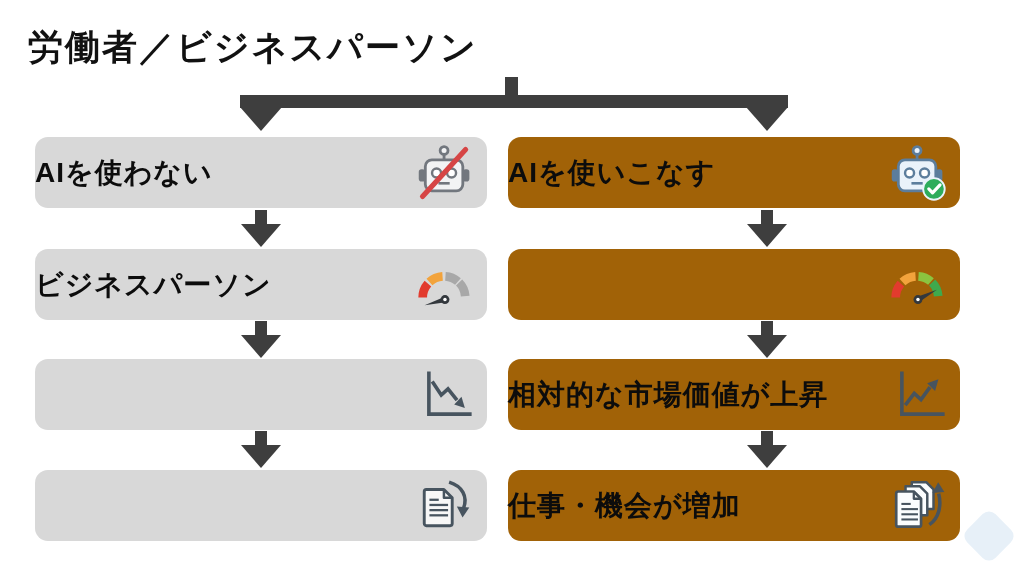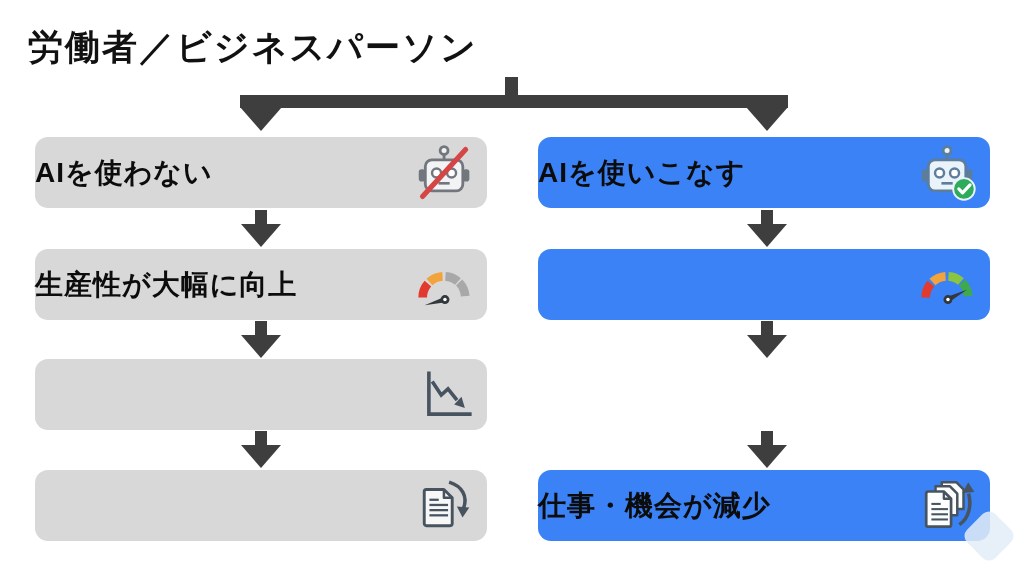--- a/index.html
+++ b/index.html
@@ -17,21 +17,21 @@
   .bhead{position:absolute;top:107px;width:0;height:0;
     border-left:21px solid transparent;border-right:21px solid transparent;border-top:24px solid #3e3e3e;}
   .bhead.l{left:240px}
   .bhead.r{left:746px}
   
   .box{
     position:absolute;width:452px;height:71px;border-radius:13px;
     display:flex;align-items:center;justify-content:flex-start;padding-right:26px;box-sizing:border-box;
   }
   .box.gray{background:#d8d8d8;left:35px;}
-  .box.blue{background:#3b82f6;left:538px;}
+  .box.blue{background:#a16207;left:508px;}
   .r1{top:137px}.r2{top:249px}.r3{top:359px}.r4{top:470px}
   .box-label{font-size:28px;font-weight:800;color:#0c0c0c;letter-spacing:1px;white-space:nowrap;}
   .box-icon{position:absolute;right:12px;top:50%;transform:translateY(-50%);line-height:0;}
   
   .flow-arrow{position:absolute;width:44px;height:38px;line-height:0;}
   .fa-lc{left:239px}.fa-rc{left:745px}
   .fa-t1{top:210px}.fa-t2{top:321px}.fa-t3{top:431px}
   .flow-arrow svg rect,.flow-arrow svg polygon{fill:#3e3e3e;}
   
   .watermark{
@@ -71,21 +71,21 @@
   </div>
 
   <div class="flow-arrow fa-lc fa-t1">
     <svg width="44" height="38" viewBox="0 0 44 38">
         <rect x="16" y="0" width="12" height="15"></rect>
         <polygon points="2,14 42,14 22,37"></polygon>
       </svg>
   </div>
 
   <div class="box gray r2">
-    <span class="box-label">生産性が大幅に向上</span>
+    <span class="box-label">ビジネスパーソン</span>
     <span class="box-icon">
       <svg width="62" height="50" viewBox="0 0 64 50">
         <path d="M10,38 A22 22 0 0 1 15.4,23.6" fill="none" stroke="#e23b2e" stroke-width="9"></path>
         <path d="M17,21.9 A22 22 0 0 1 30.5,16.1" fill="none" stroke="#f2a33c" stroke-width="9"></path>
         <path d="M33.5,16.1 A22 22 0 0 1 46.4,21.4" fill="none" stroke="#a8a8a8" stroke-width="9"></path>
         <path d="M47.6,22.4 A22 22 0 0 1 53.9,36.5" fill="none" stroke="#a8a8a8" stroke-width="9"></path>
         <polygon points="12,46 32.2,37.3 33.8,42.7" fill="#33383d"></polygon>
         <circle cx="33" cy="40" r="4.6" fill="#33383d"></circle>
         <circle cx="33" cy="40" r="1.8" fill="#ffffff"></circle>
       </svg>
@@ -170,30 +170,40 @@
     </span>
   </div>
 
   <div class="flow-arrow fa-rc fa-t2">
     <svg width="44" height="38" viewBox="0 0 44 38">
         <rect x="16" y="0" width="12" height="15"></rect>
         <polygon points="2,14 42,14 22,37"></polygon>
       </svg>
   </div>
 
+  <div class="box blue r3">
+    <span class="box-label">相対的な市場価値が上昇</span>
+    <span class="box-icon">
+      <svg width="54" height="54" viewBox="0 0 48 48">
+        <path d="M7,3 V41 H45" fill="none" stroke="#47545f" stroke-width="3.2"></path>
+        <polyline points="10,33 18,22.5 24,28 32,17" fill="none" stroke="#47545f" stroke-width="3.2"></polyline>
+        <polygon points="39.5,10 29.5,13.5 36.5,20.5" fill="#47545f"></polygon>
+      </svg>
+    </span>
+  </div>
 
   <div class="flow-arrow fa-rc fa-t3">
     <svg width="44" height="38" viewBox="0 0 44 38">
         <rect x="16" y="0" width="12" height="15"></rect>
         <polygon points="2,14 42,14 22,37"></polygon>
       </svg>
   </div>
 
   <div class="box blue r4">
-    <span class="box-label">仕事・機会が減少</span>
+    <span class="box-label">仕事・機会が増加</span>
     <span class="box-icon">
       <svg width="58" height="58" viewBox="0 0 56 56">
         <path d="M21,5 h14 l7,7 v19 h-21 z" fill="#fbfdfe" stroke="#47545f" stroke-width="2.4" stroke-linejoin="round"></path>
         <path d="M15,9 h14 l7,7 v21 h-21 z" fill="#fbfdfe" stroke="#47545f" stroke-width="2.4" stroke-linejoin="round"></path>
         <path d="M8,14 h15 l7,7 v25 a2,2 0 0 1 -2,2 h-20 a2,2 0 0 1 -2,-2 v-30 a2,2 0 0 1 2,-2 z" fill="#fbfdfe" stroke="#47545f" stroke-width="2.6" stroke-linejoin="round"></path>
         <path d="M23,14 v7 h7" fill="none" stroke="#47545f" stroke-width="2.2" stroke-linejoin="round"></path>
         <line x1="11" y1="26" x2="20" y2="26" stroke="#47545f" stroke-width="2"></line>
         <line x1="11" y1="31" x2="27" y2="31" stroke="#47545f" stroke-width="2"></line>
         <line x1="11" y1="36" x2="27" y2="36" stroke="#47545f" stroke-width="2"></line>
         <line x1="11" y1="41" x2="27" y2="41" stroke="#47545f" stroke-width="2"></line>

